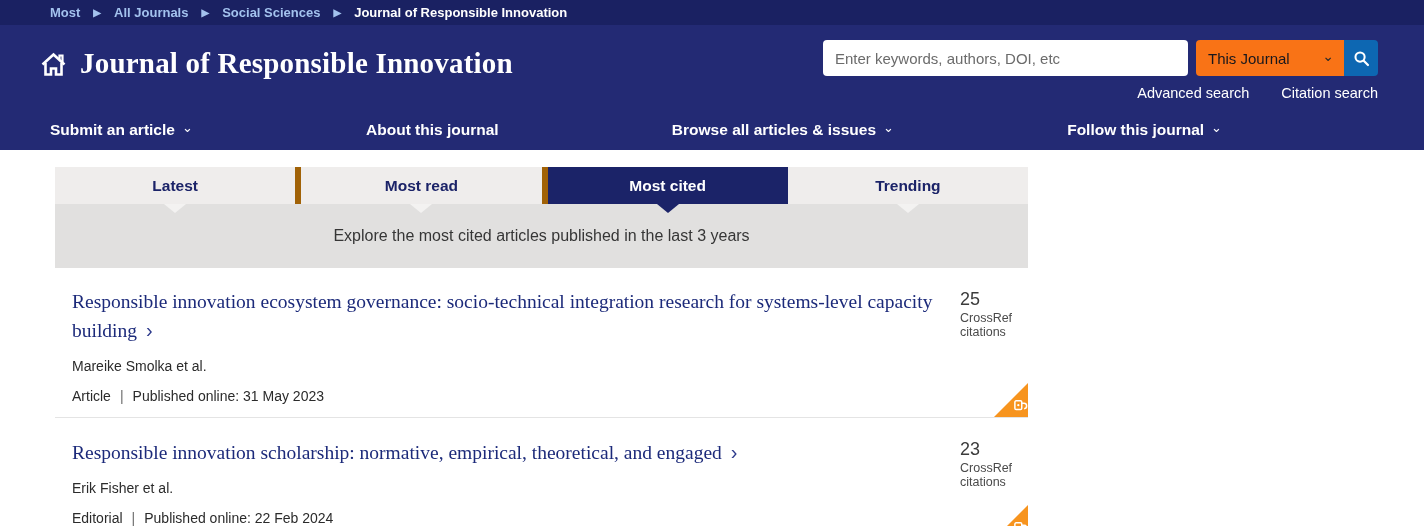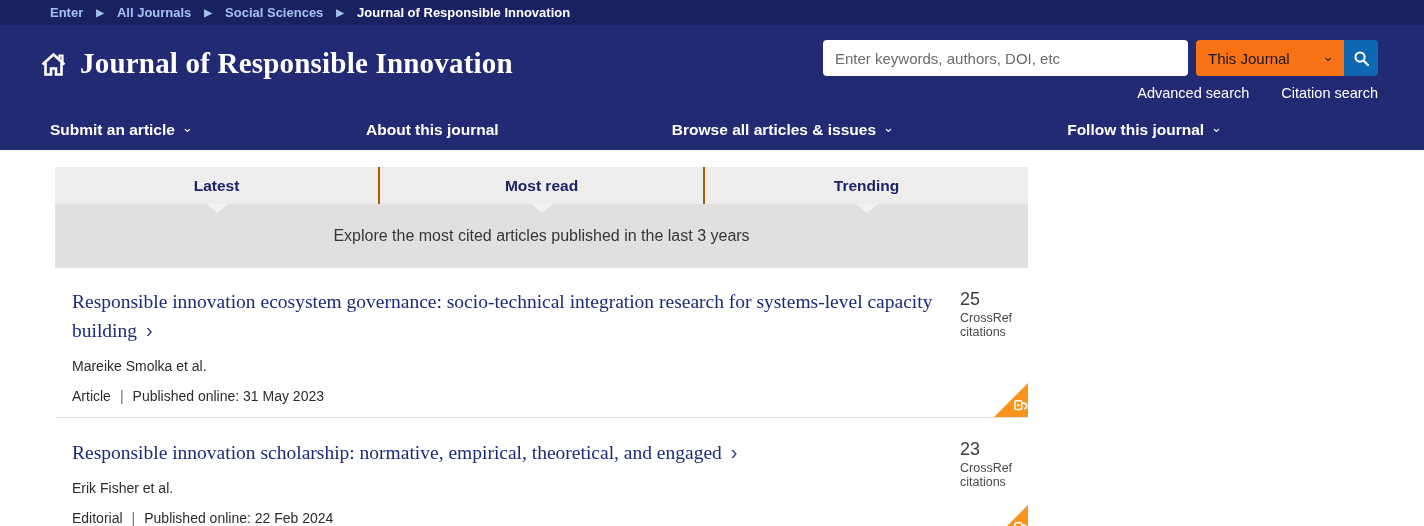--- a/index.html
+++ b/index.html
@@ -43,21 +43,21 @@
              font-size:15.5px; font-weight:700; color:#fff; }
   .nav-item { display:flex; align-items:center; gap:7px; cursor:pointer; }
   .nav-chevron { font-size:13px; font-weight:400; margin-top:-5px; }
 
   
   .content { width:973px; margin:17px 0 0 55px; }
 
   .tabs { display:flex; height:37px; }
   .tab { flex:1; background:#efedec; display:flex; align-items:center; justify-content:center;
          font-size:15.5px; font-weight:700; color:#1b2368; position:relative;
-         border-right:2px solid #a16207; cursor:pointer; }
+         border-right:6px solid #a16207; cursor:pointer; }
   .tab:last-child { border-right:none; }
   .tab::after { content:""; position:absolute; bottom:-9px; left:50%;
                 transform:translateX(-50%); border-left:11px solid transparent;
                 border-right:11px solid transparent; border-top:9px solid #f3f2f1; z-index:2; }
   .tab.active { background:#1b2368; color:#fff; border-right:none; }
   .tab.active::after { border-top-color:#1b2368; }
 
   .banner { background:#e1e0df; height:64px; display:flex; align-items:center;
             justify-content:center; font-size:16px; color:#363636; }
 
@@ -77,21 +77,21 @@
   .citations-label { font-size:12.5px; line-height:14px; color:#4a4a4a; margin-top:1px; }
 
   .oa-corner { position:absolute; bottom:0; right:0; width:0; height:0;
                border-left:34px solid transparent; border-bottom:34px solid #f7941e; }
   .oa-icon { position:absolute; bottom:2px; right:2px; transform:rotate(90deg); }
 </style>
 </head>
 <body>
 
 <div class="breadcrumb-bar">
-  <span class="crumb">Enter</span>
+  <span class="crumb">Most</span>
   <span class="crumb-sep">▶</span>
   <span class="crumb">All Journals</span>
   <span class="crumb-sep">▶</span>
   <span class="crumb">Social Sciences</span>
   <span class="crumb-sep">▶</span>
   <span class="crumb-current">Journal of Responsible Innovation</span>
 </div>
 
 <div class="header-main">
   <div class="journal-title">
@@ -148,20 +148,23 @@
 
 <div class="content">
 
   <div class="tabs">
     <div class="tab">
       <span>Latest</span>
     </div>
     <div class="tab">
       <span>Most read</span>
     </div>
+    <div class="tab active">
+      <span>Most cited</span>
+    </div>
     <div class="tab">
       <span>Trending</span>
     </div>
   </div>
 
   <div class="banner">
     <span>Explore the most cited articles published in the last 3 years</span>
   </div>
 
   <div class="article-row">

